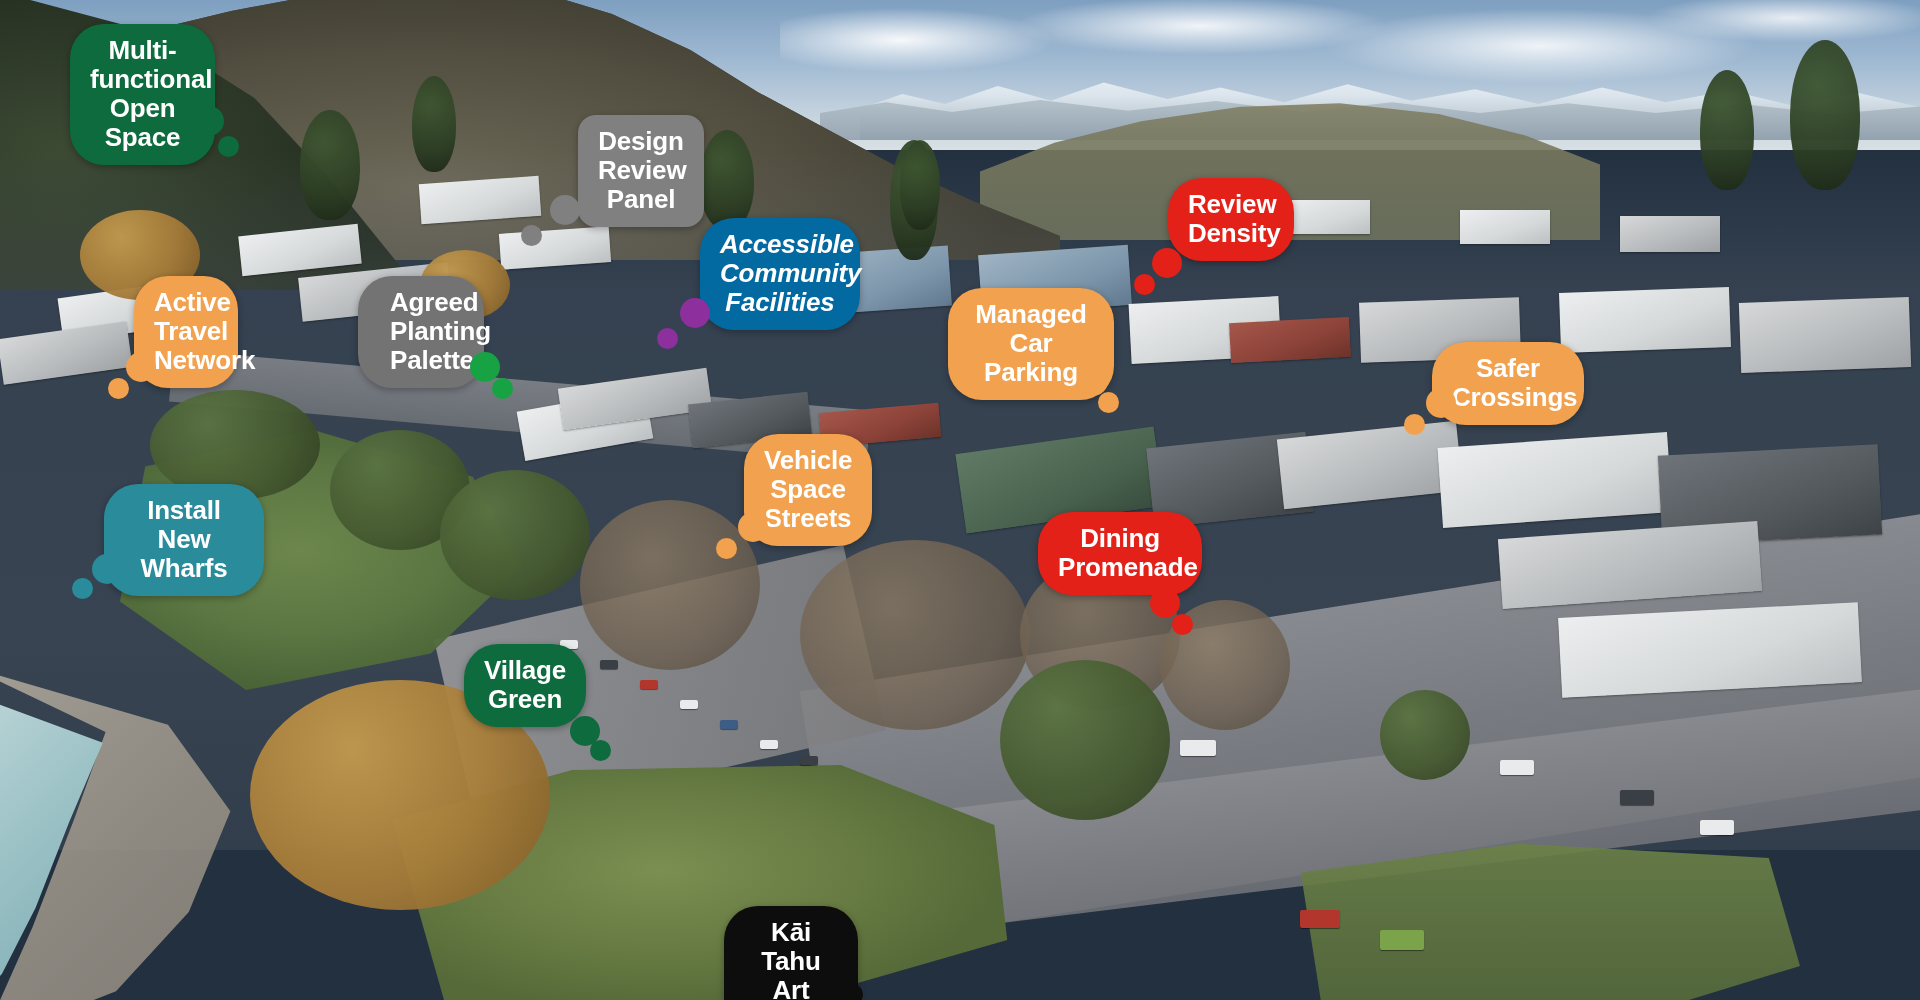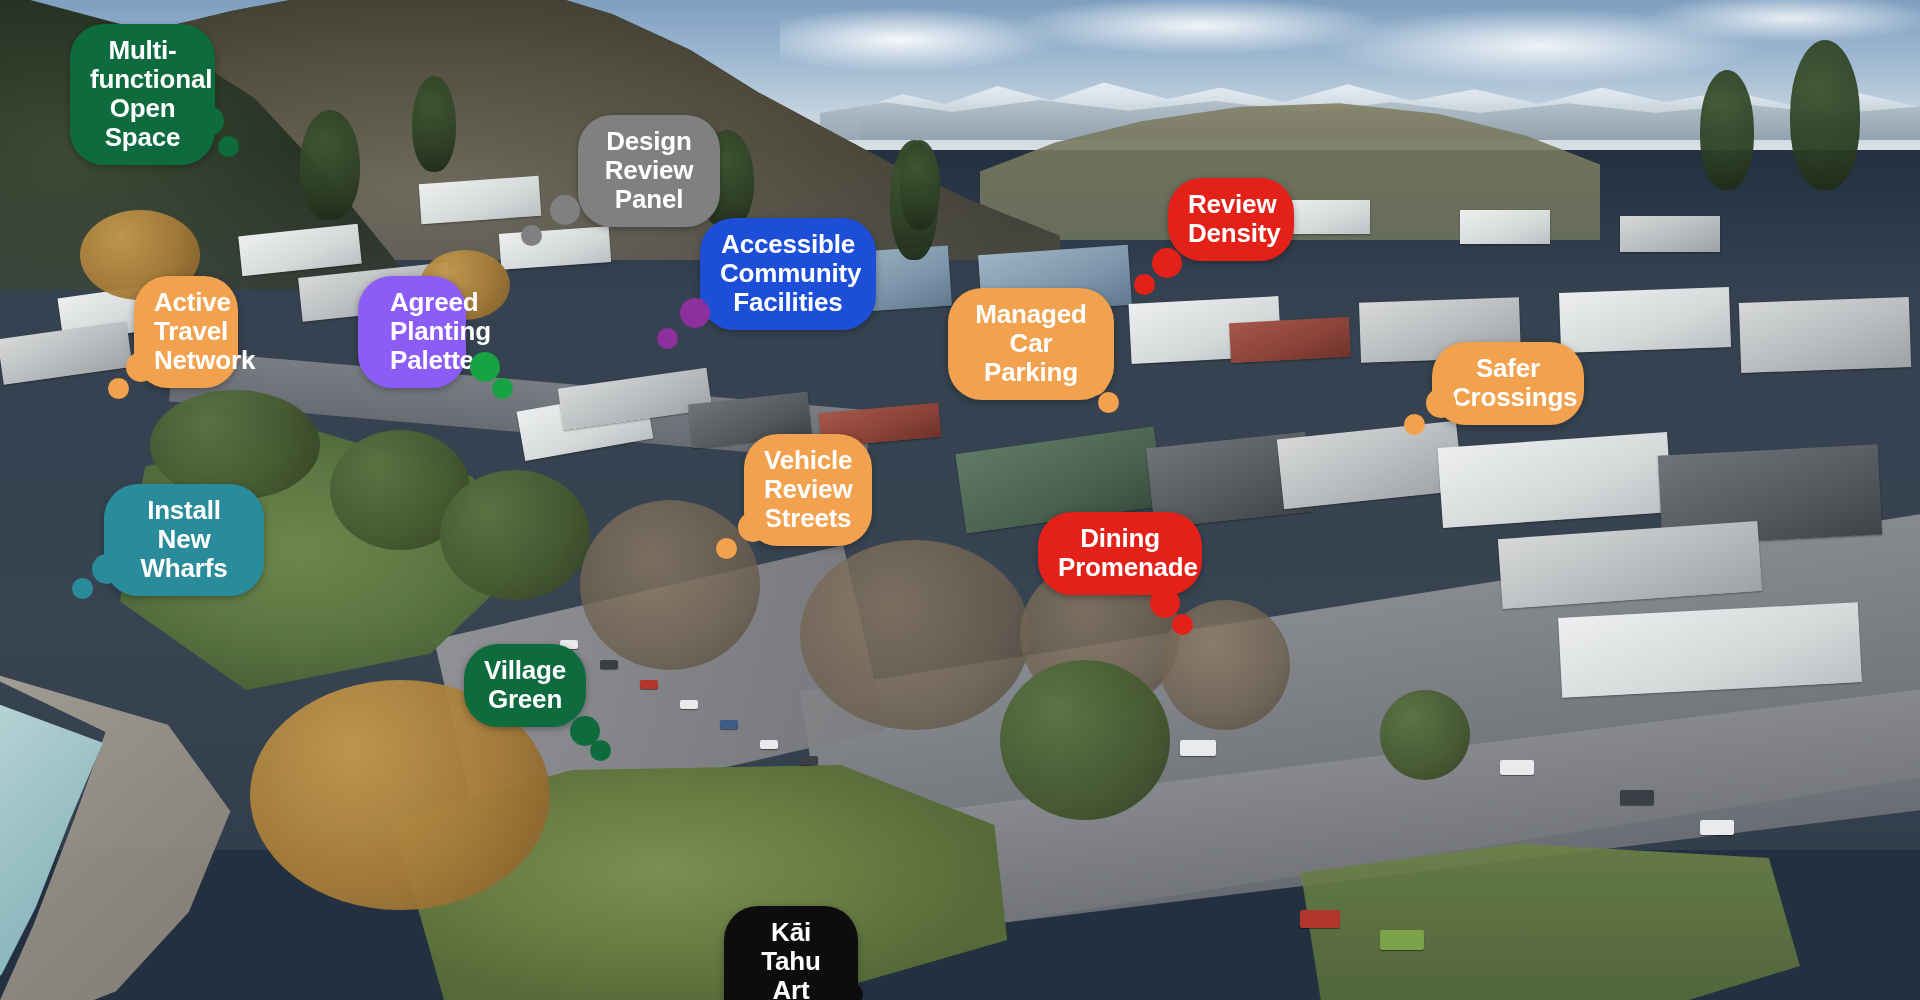--- a/index.html
+++ b/index.html
@@ -280,54 +280,54 @@
     <div class="car dk" style="left:1620px;top:790px;width:34px;height:15px;"></div>
     <div class="car" style="left:1700px;top:820px;width:34px;height:15px;"></div>
   </div>
 
   <div id="pins">
       <div class="pin" style="left: 70px; top: 24px;"><div class="bubble" style="background: rgb(13, 107, 61); width: 145px;">Multi-
 functional
 Open Space</div></div>
       <div class="dot big" style="background: rgb(13, 107, 61); left: 194px; top: 106px; position: absolute;"></div>
       <div class="dot small" style="background: rgb(13, 107, 61); left: 218px; top: 136px; position: absolute;"></div>
-      <div class="pin" style="left: 578px; top: 115px;"><div class="bubble" style="background: rgb(128, 128, 128); width: 142px;">Design
+      <div class="pin" style="left: 578px; top: 115px;"><div class="bubble" style="background: rgb(128, 128, 128); width: 126px; border-radius: 18px;">Design
 Review
 Panel</div></div>
       <div class="dot big" style="background: rgb(128, 128, 128); left: 550px; top: 195px; position: absolute;"></div>
       <div class="dot small" style="background: rgb(128, 128, 128); left: 521px; top: 225px; position: absolute;"></div>
-      <div class="pin" style="left: 700px; top: 218px;"><div class="bubble" style="background: #1d4ed8; width: 176px;">Accessible
+      <div class="pin" style="left: 700px; top: 218px;"><div class="bubble" style="background: #0369a1; width: 160px; font-style: italic;">Accessible
 Community
 Facilities</div></div>
       <div class="dot big" style="background: rgb(142, 47, 158); left: 680px; top: 298px; position: absolute;"></div>
       <div class="dot small" style="background: rgb(142, 47, 158); left: 657px; top: 328px; position: absolute;"></div>
       <div class="pin" style="left: 1168px; top: 178px;"><div class="bubble" style="background: rgb(227, 33, 25); width: 126px;">Review
 Density</div></div>
       <div class="dot big" style="background: rgb(227, 33, 25); left: 1152px; top: 248px; position: absolute;"></div>
       <div class="dot small" style="background: rgb(227, 33, 25); left: 1134px; top: 274px; position: absolute;"></div>
       <div class="pin" style="left: 134px; top: 276px;"><div class="bubble" style="background: rgb(242, 161, 78); width: 104px;">Active
 Travel
 Network</div></div>
       <div class="dot big" style="background: rgb(242, 161, 78); left: 126px; top: 352px; position: absolute;"></div>
       <div class="dot small" style="background: rgb(242, 161, 78); left: 108px; top: 378px; position: absolute;"></div>
-      <div class="pin" style="left: 358px; top: 276px;"><div class="bubble" style="background: #8b5cf6; width: 108px; padding-left: 32px;">Agreed
+      <div class="pin" style="left: 358px; top: 276px;"><div class="bubble" style="background: #737373; width: 126px; padding-left: 32px;">Agreed
 Planting
 Palette</div></div>
       <div class="dot big" style="background: rgb(23, 163, 67); left: 470px; top: 352px; position: absolute;"></div>
       <div class="dot small" style="background: rgb(23, 163, 67); left: 492px; top: 378px; position: absolute;"></div>
       <div class="pin" style="left: 948px; top: 288px;"><div class="bubble" style="background: rgb(242, 161, 78); width: 166px;">Managed
 Car Parking</div></div>
       <div class="dot big" style="background: rgb(242, 161, 78); left: 1078px; top: 366px; position: absolute;"></div>
       <div class="dot small" style="background: rgb(242, 161, 78); left: 1098px; top: 392px; position: absolute;"></div>
       <div class="pin" style="left: 1432px; top: 318px;"><div class="bubble" style="background: rgb(242, 161, 78); width: 152px; margin-top: 24px;">Safer
 Crossings</div></div>
       <div class="dot big" style="background: rgb(242, 161, 78); left: 1426px; top: 388px; position: absolute;"></div>
       <div class="dot small" style="background: rgb(242, 161, 78); left: 1404px; top: 414px; position: absolute;"></div>
       <div class="pin" style="left: 744px; top: 434px;"><div class="bubble" style="background: rgb(242, 161, 78); width: 128px;">Vehicle
-Review
+Space
 Streets</div></div>
       <div class="dot big" style="background: rgb(242, 161, 78); left: 738px; top: 512px; position: absolute;"></div>
       <div class="dot small" style="background: rgb(242, 161, 78); left: 716px; top: 538px; position: absolute;"></div>
       <div class="pin" style="left: 104px; top: 484px;"><div class="bubble" style="background: rgb(42, 139, 154); width: 160px;">Install New
 Wharfs</div></div>
       <div class="dot big" style="background: rgb(42, 139, 154); left: 92px; top: 554px; position: absolute;"></div>
       <div class="dot small" style="background: rgb(42, 139, 154); left: 72px; top: 578px; position: absolute;"></div>
       <div class="pin" style="left: 1038px; top: 512px;"><div class="bubble" style="background: rgb(227, 33, 25); width: 164px;">Dining
 Promenade</div></div>
       <div class="dot big" style="background: rgb(227, 33, 25); left: 1150px; top: 588px; position: absolute;"></div>

